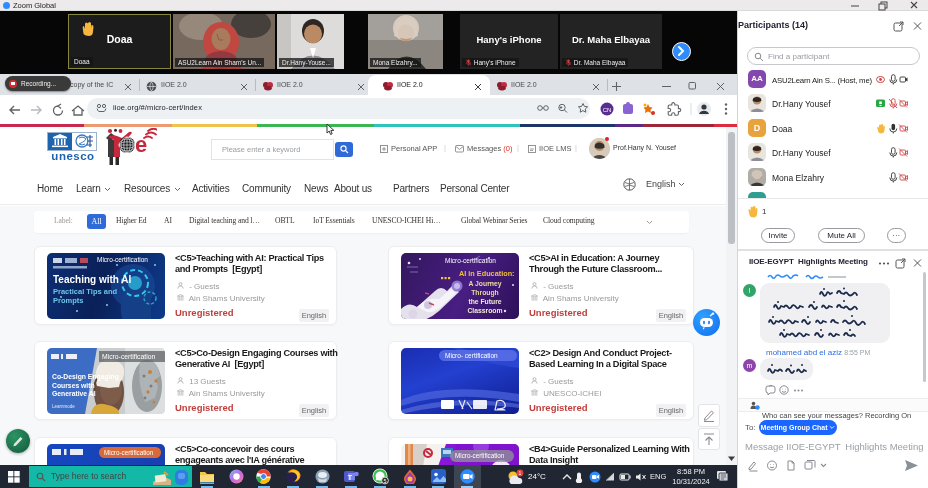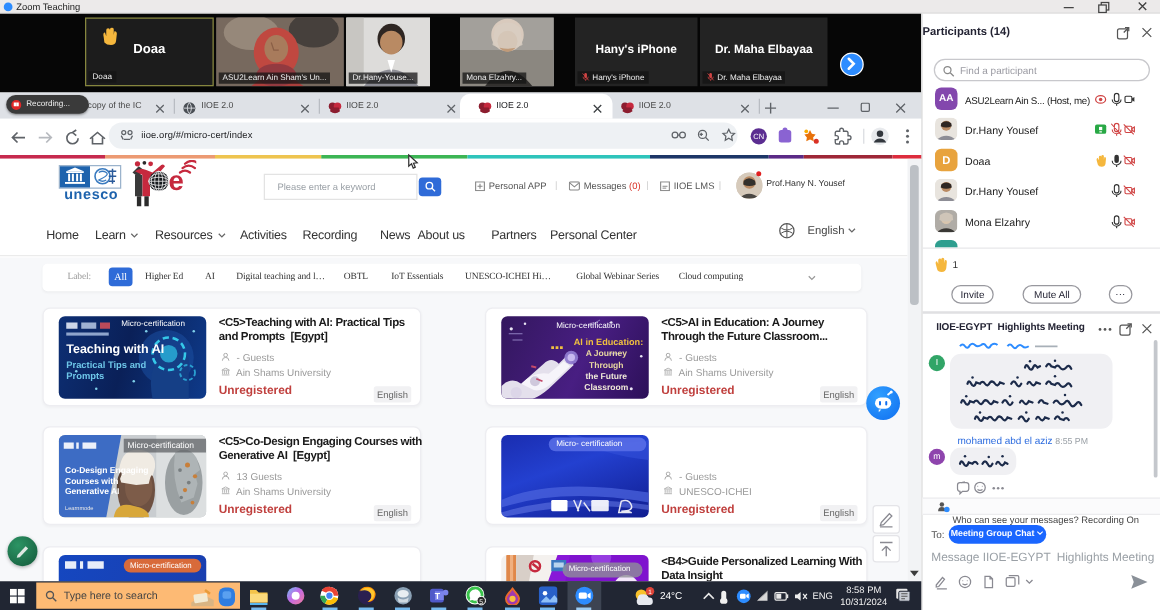--- a/index.html
+++ b/index.html
@@ -20,21 +20,21 @@
 .cimg{position:absolute;left:12px;top:6px;width:118px;height:66px;border-radius:5px;overflow:hidden}
 .ctit{position:absolute;left:140px;top:6px;width:185px;font-weight:bold;font-size:9.2px;line-height:11px;color:#1a1a1a;letter-spacing:-.3px;white-space:nowrap}
 .cmeta{position:absolute;left:142px;font-size:8px;color:#9a9a9a;white-space:nowrap}
 .cunreg{position:absolute;left:140px;top:60px;font-weight:bold;font-size:9.5px;color:#c0403e}
 .cpill{position:absolute;right:7px;top:62px;width:30px;height:13px;background:#f1f1f3;border-radius:2px;font-size:7.5px;color:#666;text-align:center;line-height:13px}
 .mcert{position:absolute;font-size:6.5px;color:#fff;white-space:nowrap}
 </style></head>
 <body>
 <div class="abs" id="titlebar">
  <div class="abs" style="left:3px;top:2px;width:7px;height:7px;border-radius:50%;background:#2d8cff"></div>
- <div class="abs" style="left:13px;top:1px;font-size:7.5px;color:#222">Zoom Teaching</div>
+ <div class="abs" style="left:13px;top:1px;font-size:7.5px;color:#222">Zoom Global</div>
  <svg class="abs" style="left:845px;top:0" width="80" height="11" viewBox="0 0 80 11">
   <path d="M6 6h8" stroke="#444" stroke-width="1"></path>
   <rect x="36" y="2" width="6" height="6" fill="none" stroke="#444" stroke-width="1"></rect>
   <rect x="34" y="4" width="6" height="6" fill="#ececec" stroke="#444" stroke-width="1"></rect>
   <path d="M66 2l6 6M72 2l-6 6" stroke="#444" stroke-width="1.1"></path>
  </svg>
 </div>
 <div class="abs" id="videostrip">
  <div class="tile" style="left:68px;width:103px;background:#1c1c1c;border:1px solid #86863e">
    <svg style="position:absolute;left:12px;top:7px" width="13" height="15" viewBox="0 0 13 15">
@@ -485,21 +485,21 @@
 
  <div class="abs" style="left:0;top:43px;width:726px;height:35px;background:#fff;border-bottom:1px solid #ebebeb"></div>
  <div class="nav" style="left:37px">Home</div>
  <div class="nav" style="left:76px">Learn <svg width="7" height="5" viewBox="0 0 7 5" style="margin-left:1px">
         <path d="M1 1l2.5 2.5L6 1" stroke="#666" fill="none"></path>
       </svg></div>
  <div class="nav" style="left:124px">Resources <svg width="7" height="5" viewBox="0 0 7 5" style="margin-left:1px">
         <path d="M1 1l2.5 2.5L6 1" stroke="#666" fill="none"></path>
       </svg></div>
  <div class="nav" style="left:192px">Activities</div>
- <div class="nav" style="left:242px">Recording</div>
+ <div class="nav" style="left:242px">Community</div>
  <div class="nav" style="left:304px">News</div>
  <div class="nav" style="left:334px">About us</div>
  <div class="nav" style="left:393px">Partners</div>
  <div class="nav" style="left:440px">Personal Center</div>
  <svg class="abs" style="left:623px;top:51px" width="13" height="13" viewBox="0 0 13 13">
       <circle cx="6.5" cy="6.5" r="5.7" fill="none" stroke="#555" stroke-width="1"></circle>
       <path d="M2 4.5q4.5 3 9 0M2 8.5q4.5 -3 9 0M6.5 1v11" stroke="#555" stroke-width=".8" fill="none"></path>
     </svg>
  <div class="abs" style="left:646px;top:52px;font-size:9px;color:#444">English <svg width="7" height="5" viewBox="0 0 7 5">
         <path d="M1 1l2.5 2.5L6 1" stroke="#666" fill="none"></path>
@@ -652,20 +652,21 @@
        <path d="M60 0 Q90 10 118 4 L118 20 Q80 16 52 0z" fill="#3450d8" opacity=".6"></path>
        <rect x="38" y="2" width="78" height="11" rx="5.5" fill="#5a70e8" opacity=".85"></rect>
        <g fill="#fff">
             <rect x="40" y="52" width="13" height="9" rx="1"></rect>
             <rect x="72" y="52" width="14" height="9" rx="1" opacity=".9"></rect>
           </g>
        <path d="M58 52l4 9M64 52l-3 9M66 54l5 7M96 53q6-2 8 3t-8 5q8 0 8 1h-10z" stroke="#e8e8f4" stroke-width="1.2" fill="none"></path>
      </svg>
      <div class="mcert" style="left:44px;top:4px">Micro- certification</div>
    </div>
+   <div class="ctit">&lt;C2&gt; Design And Conduct Project-<br>Based Learning In a Digital Space</div>
    <div class="cmeta" style="top:35px"><svg width="7" height="7" viewBox="0 0 8 8" style="margin-right:3px">
           <circle cx="4" cy="2.4" r="1.7" fill="none" stroke="#aaa" stroke-width=".9"></circle>
           <path d="M1 7.5a3 3 0 016 0" fill="none" stroke="#aaa" stroke-width=".9"></path>
         </svg> - Guests</div>
    <div class="cmeta" style="top:47px"><svg width="7" height="7" viewBox="0 0 8 8" style="margin-right:3px">
           <path d="M4 .5L7.5 2.5H.5zM1.3 3v3M3.1 3v3M4.9 3v3M6.7 3v3M.5 6.8h7" stroke="#aaa" stroke-width=".8" fill="none"></path>
         </svg> UNESCO-ICHEI</div>
    <div class="cunreg">Unregistered</div>
    <div class="cpill">English</div>
  </div>
@@ -674,20 +675,21 @@
      <svg width="118" height="28" viewBox="0 0 118 28">
        <g fill="#fff" opacity=".9">
             <rect x="5" y="5" width="9" height="6"></rect>
             <rect x="17" y="5" width="2.5" height="6"></rect>
             <rect x="23" y="5" width="13" height="6"></rect>
           </g>
        <rect x="52" y="3" width="62" height="11" rx="5.5" fill="#d86a3a"></rect>
      </svg>
      <div class="mcert" style="left:57px;top:5px;font-size:6.3px">Micro-certification</div>
    </div>
+   <div class="ctit">&lt;C5&gt;Co-concevoir des cours<br>engageants avec l'IA générative</div>
  </div>
  <div class="card" style="left:388px;top:310px;width:306px">
    <div class="cimg" id="img6" style="background:#f4f1ee">
      <svg width="118" height="28" viewBox="0 0 118 28">
        <rect x="4" y="0" width="8" height="28" fill="#e0884a"></rect>
        <rect x="7" y="0" width="2.5" height="28" fill="#f0b080"></rect>
        <path d="M12 0h14l-5 28H12z" fill="#d8cfc8"></path>
        <path d="M45 0h73v28H35z" fill="#8818d8"></path>
        <path d="M55 0h63v28H50z" fill="#7a10c8" opacity=".6"></path>
        <circle cx="100" cy="26" r="10" fill="#fff" opacity=".9"></circle>
@@ -744,21 +746,21 @@
 </div>
 <div class="abs" id="taskbar">
  <svg class="abs" style="left:8px;top:6px" width="12" height="12" viewBox="0 0 12 12">
       <g fill="#fdfdfd">
         <rect x="0" y="0" width="5.4" height="5.4"></rect>
         <rect x="6.3" y="0" width="5.4" height="5.4"></rect>
         <rect x="0" y="6.3" width="5.4" height="5.4"></rect>
         <rect x="6.3" y="6.3" width="5.4" height="5.4"></rect>
       </g>
     </svg>
- <div class="abs" style="left:29px;top:1px;width:163px;height:21px;background:#fdba74">
+ <div class="abs" style="left:29px;top:1px;width:163px;height:21px;background:#14b8a6">
   <svg style="position:absolute;left:7px;top:6px" width="10" height="10" viewBox="0 0 10 10">
         <circle cx="4" cy="4" r="2.8" fill="none" stroke="#555" stroke-width="1.1"></circle>
         <path d="M6.2 6.2L9 9" stroke="#555" stroke-width="1.1"></path>
       </svg>
   <div class="abs" style="left:22px;top:5px;font-size:8.5px;color:#444">Type here to search</div>
   <svg style="position:absolute;left:122px;top:2px" width="40" height="18" viewBox="0 0 40 18">
     <path d="M2 14 L12 8 L20 12 L20 17 L2 17z" fill="#d9b483"></path>
     <rect x="4" y="7" width="11" height="7" rx="1" fill="#f3ead2" transform="rotate(-8 9 10)"></rect>
     <path d="M13 4l4 3" stroke="#e89c3a" stroke-width="2"></path>
     <rect x="24" y="2" width="13" height="15" rx="5" fill="#2f7de0"></rect>

